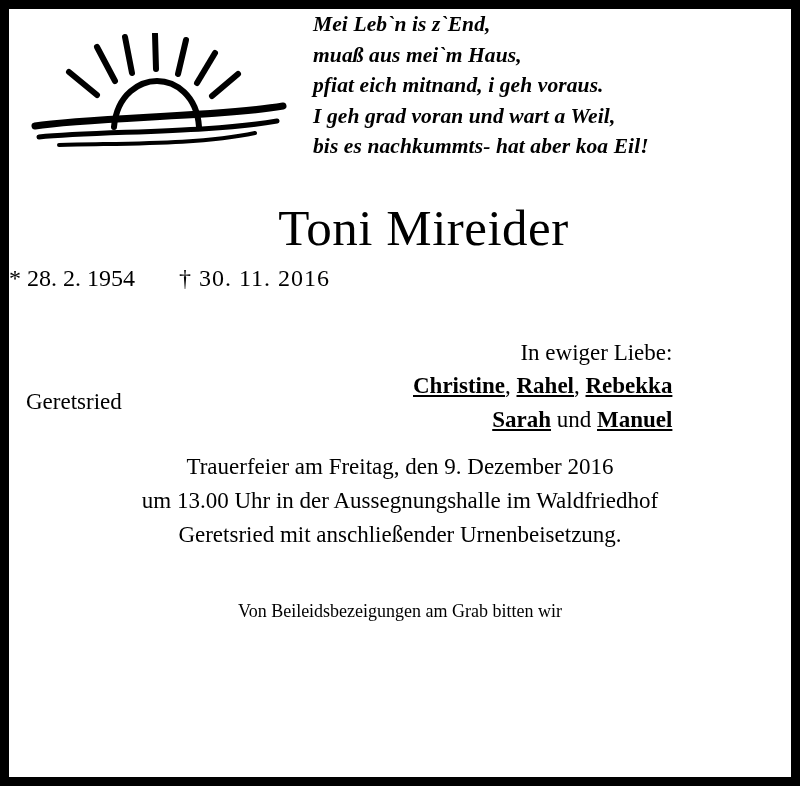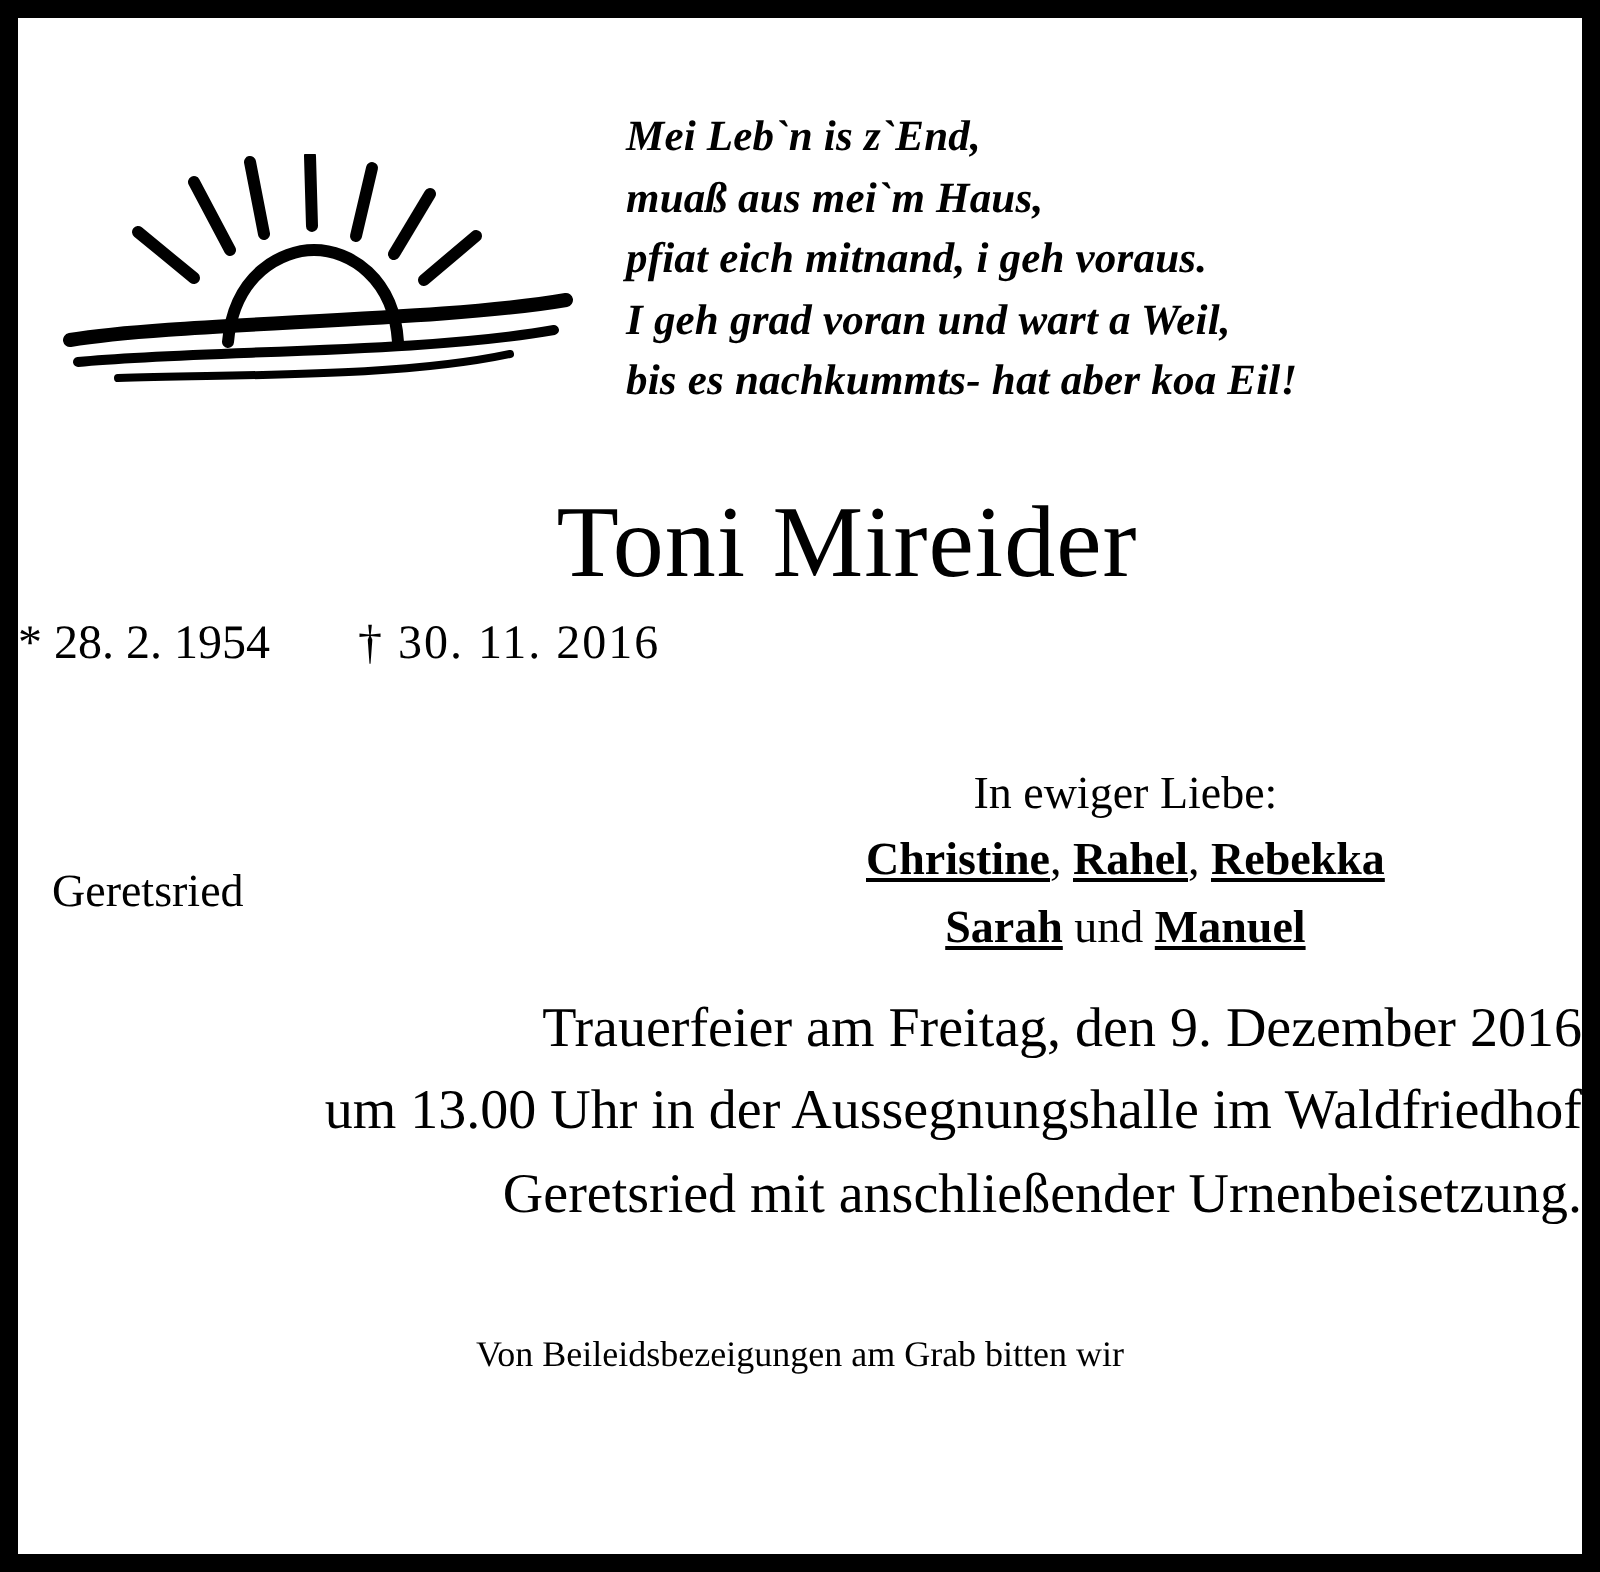--- a/index.html
+++ b/index.html
@@ -31,21 +31,20 @@
     height: 100%;
     background: #ffffff;
     padding: 0;
   }
 
   
   .top-row {
     display: flex;
     flex-direction: row;
     align-items: flex-start;
-    padding-top: 44px;
   }
 
   .sun-wrap {
     width: 300px;
     flex: 0 0 300px;
     display: flex;
     justify-content: center;
     padding-top: 24px;
   }
 
@@ -78,39 +77,39 @@
   .dates .cross { letter-spacing: 1px; }
 
   
   .family-row {
     position: relative;
     margin-top: 44px;
     height: 92px;
   }
   .family {
     position: absolute;
-    left: 424px;
+    left: 404px;
     top: 0;
     font-size: 23px;
     line-height: 1.45;
-    text-align: center;
+    text-align: right;
   }
   .family .bold { font-weight: bold; text-decoration: underline; }
 
   .place {
     position: absolute;
     left: 17px;
     top: 53px;
     font-size: 23px;
   }
 
   
   .ceremony {
-    text-align: right;
-    font-size: 28px;
+    text-align: center;
+    font-size: 23px;
     line-height: 1.48;
     margin-top: 22px;
   }
 
   .closing {
     text-align: center;
     font-size: 18px;
     line-height: 1.48;
     margin-top: 46px;
   }

